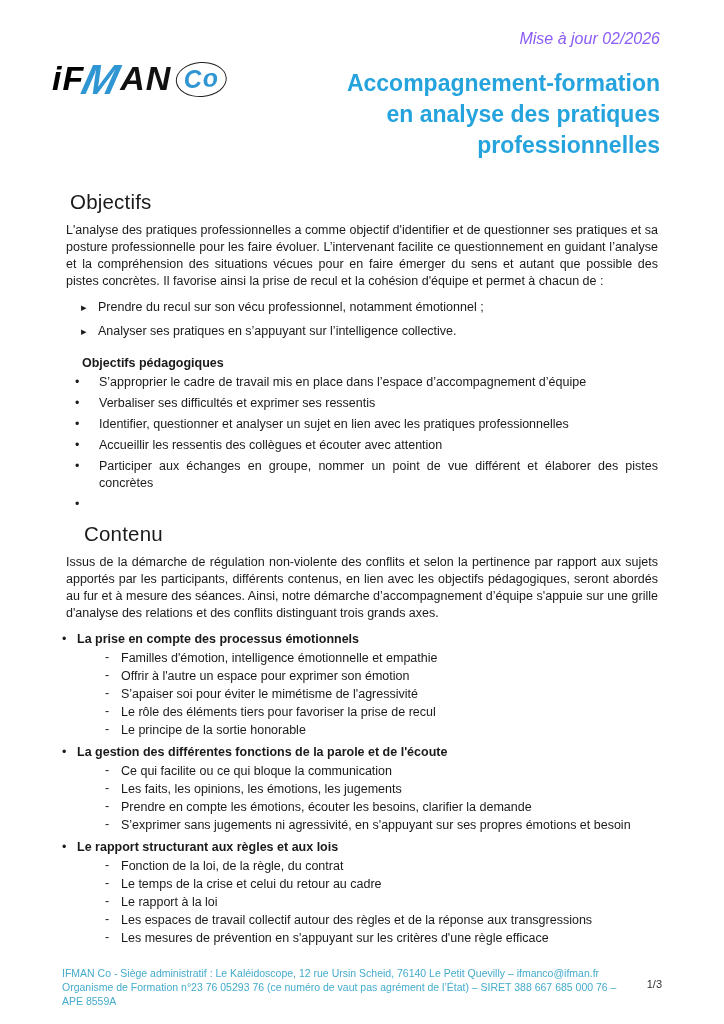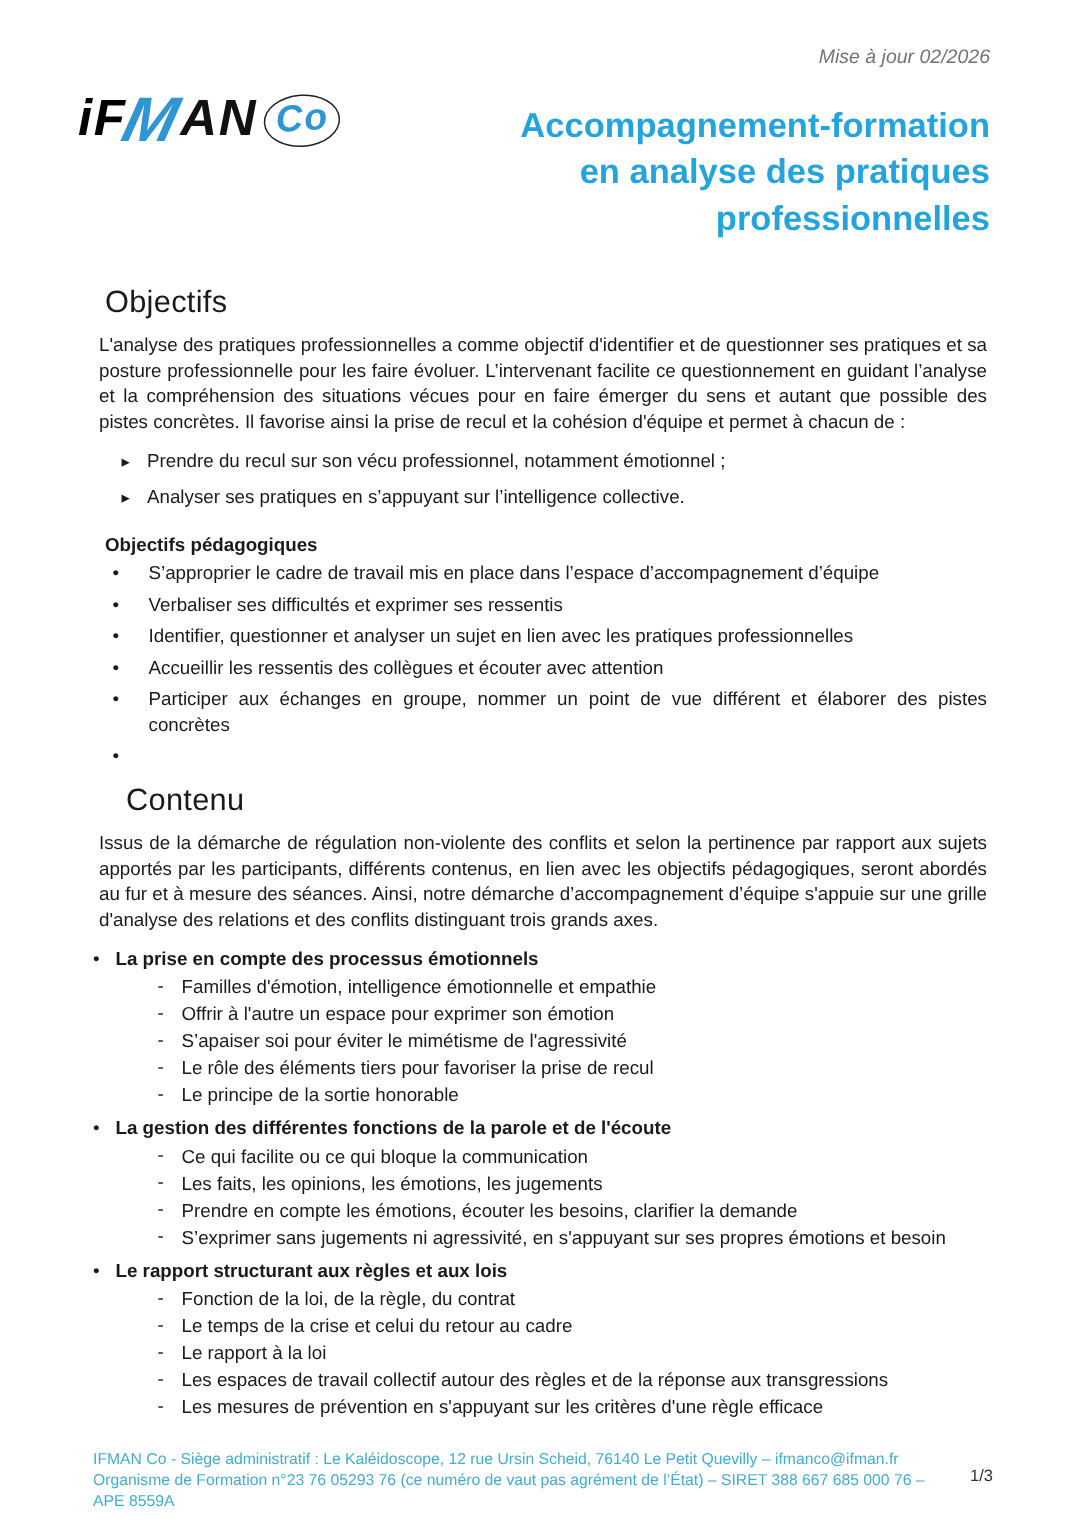--- a/index.html
+++ b/index.html
@@ -8,21 +8,21 @@
     width:724px; height:1024px;
     background:#ffffff;
     font-family:"Liberation Sans", sans-serif;
     color:#1a1a1a;
     overflow:hidden;
     box-sizing:border-box;
   }
   
   .update-note {
     position:absolute; top:30px; right:64px;
-    font-size:13px; font-style:italic; color:#737373;
+    font-size:16px; font-style:italic; color:#8b5cf6;
   }
   .logo {
     position:absolute; top:52px; left:52px;
     font-style:italic; font-weight:bold; white-space:nowrap;
     letter-spacing:1px;
   }
   .logo-if   { font-size:34px; color:#000000; }
   .logo-m    { font-size:42px; color:#2f96d3; display:inline-block; transform:skewX(-14deg) translateY(4px); font-weight:800; }
   .logo-an   { font-size:34px; color:#111111; }
   .logo-co   {
@@ -44,21 +44,21 @@
   h1.contenu-h { margin-top:30px; padding-left:14px; }
   .para {
     font-size:12.5px; line-height:17px; text-align:justify; margin:0 0 9px 0;
   }
   .arrow-list { margin:4px 0 0 0; }
   .arrow-item { position:relative; padding-left:32px; font-size:12.5px; line-height:17px; margin-bottom:7px; }
   .arrow-item .bullet {
     position:absolute; left:15px; top:0; font-size:11px;
     font-family:"DejaVu Sans", sans-serif;
   }
-  .subheading { font-size:12.5px; font-weight:bold; margin:16px 0 4px 4px; }
+  .subheading { font-size:12.5px; font-weight:bold; margin:16px 0 4px 16px; }
   .dot-list { margin:0; }
   .dot-item { position:relative; padding-left:33px; font-size:12.5px; line-height:17px; margin-bottom:4px; text-align:justify; }
   .dot-item .bullet { position:absolute; left:9px; top:0; }
   .axis { margin-top:5px; }
   .axis-head { position:relative; padding-left:11px; font-size:12.5px; font-weight:bold; line-height:17px; margin-bottom:2px; }
   .axis-head .bullet { position:absolute; left:-4px; top:0; font-weight:normal; }
   .dash-item { position:relative; padding-left:55px; font-size:12.5px; line-height:17px; margin-bottom:1px; text-align:justify; }
   .dash-item .bullet { position:absolute; left:39px; top:-1px; }
   
   .footer {

